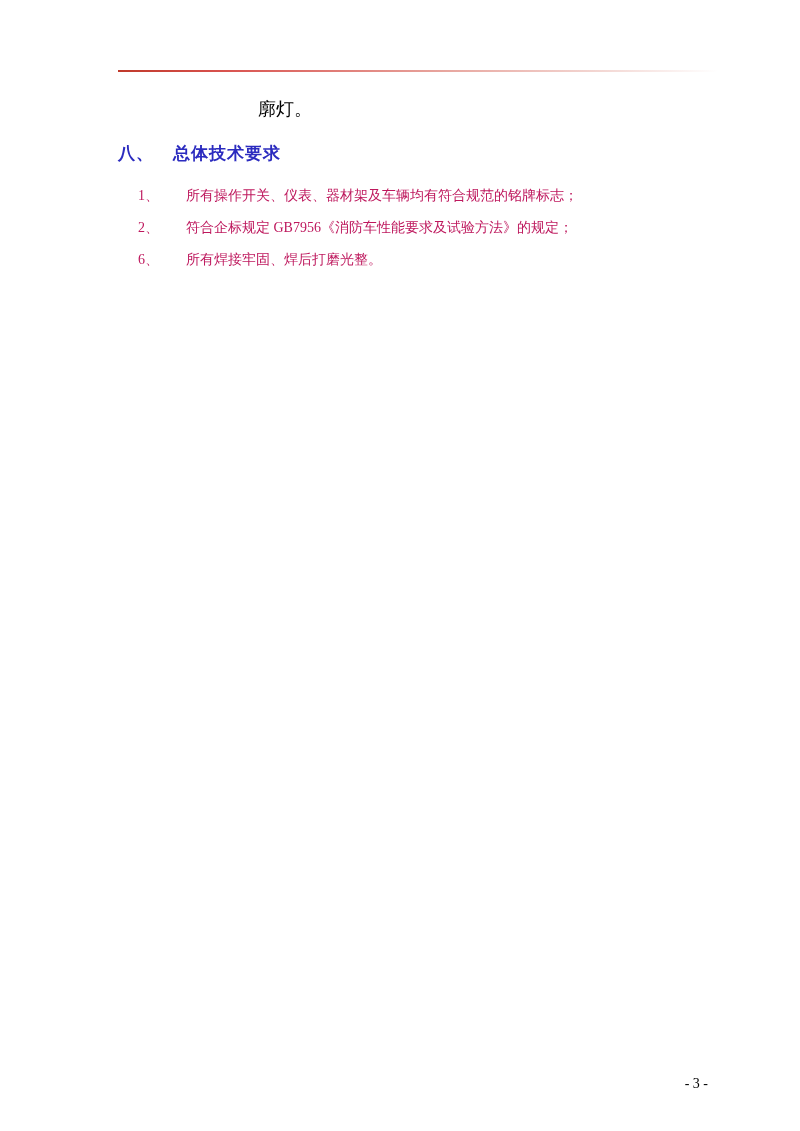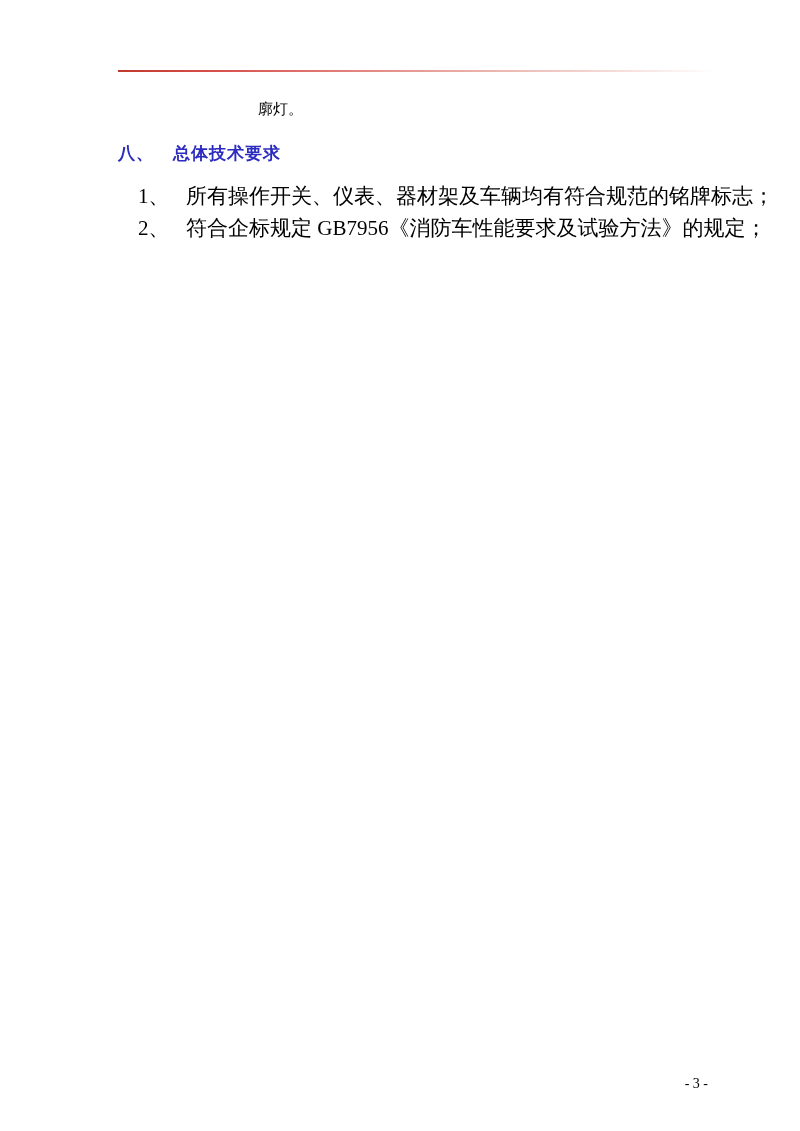--- a/index.html
+++ b/index.html
@@ -36,21 +36,21 @@
   }
 
   .content {
     position: absolute;
     left: 118px;
     top: 96px;
     width: 600px;
   }
 
   .continued-line {
-    font-size: 15px;
+    font-size: 18px;
     line-height: 26px;
     margin: 0 0 18px 0;
     padding-left: 140px;
     color: #000000;
   }
 
   .section-heading {
     color: #2b2bbf;
     font-family: "Liberation Sans", "DejaVu Sans", sans-serif;
     font-weight: bold;
@@ -67,25 +67,25 @@
     display: inline-block;
     margin-left: 19px;
   }
 
   ol.req-list {
     list-style: none;
     margin: 0;
     padding: 0;
   }
   ol.req-list li {
-    font-size: 21px;
+    font-size: 14px;
     line-height: 32px;
     padding-left: 20px;
     white-space: nowrap;
-    color: #000000;
+    color: #be185d;
   }
   ol.req-list li .idx {
     display: inline-block;
     width: 48px;
   }
   ol.req-list li .txt {
     display: inline-block;
   }
 
   .footer {
@@ -116,19 +116,22 @@
       <span class="heading-num">八、</span><span class="heading-text">总体技术要求</span>
     </h2>
 
     <ol class="req-list">
       <li>
         <span class="idx">1、</span><span class="txt">所有操作开关、仪表、器材架及车辆均有符合规范的铭牌标志；</span>
       </li>
       <li>
         <span class="idx">2、</span><span class="txt">符合企标规定 GB7956《消防车性能要求及试验方法》的规定；</span>
       </li>
+      <li>
+        <span class="idx">6、</span><span class="txt">所有焊接牢固、焊后打磨光整。</span>
+      </li>
     </ol>
 
   </div>
 
   <div class="footer">- 3 -</div>
 
 </div>
 
 </body></html>

